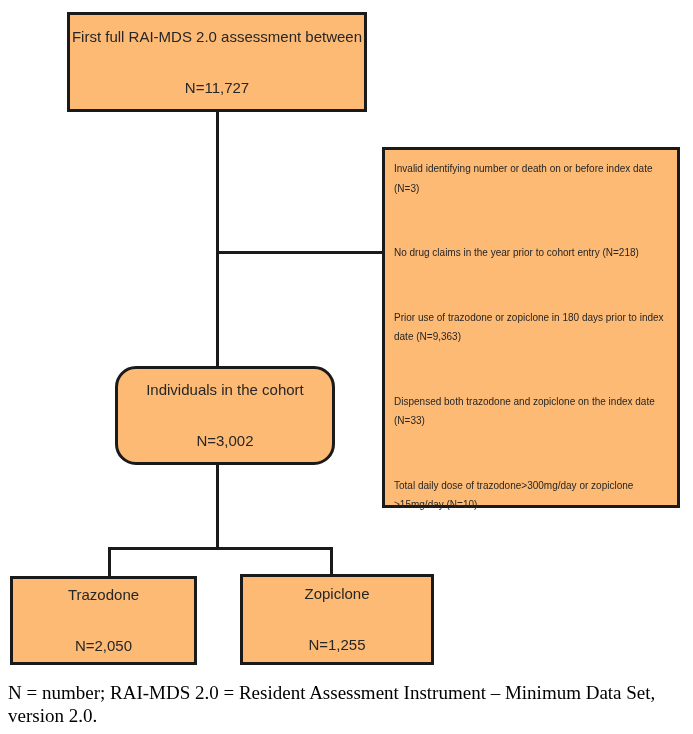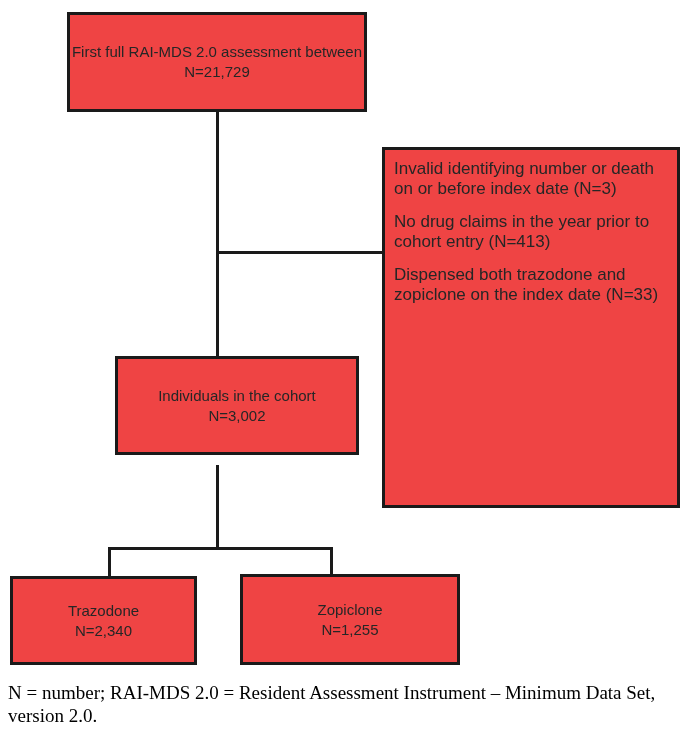--- a/index.html
+++ b/index.html
@@ -10,43 +10,44 @@
     position: relative;
     width: 693px;
     height: 734px;
     background: #ffffff;
     overflow: hidden;
   }
 
   .box {
     position: absolute;
     border: 3px solid #1a1a1a;
-    background: #ef4444;
+    background: #fdba74;
     color: #262626;
     display: flex;
     flex-direction: column;
     align-items: center;
     justify-content: center;
     text-align: center;
     font-size: 15px;
     line-height: 20px;
+    gap: 31px;
   }
 
   .box-top      { left: 67px;  top: 12px;  width: 300px; height: 100px; }
-  .box-cohort   { left: 115px; top: 356px; width: 244px; height: 99px;  }
+  .box-cohort   { left: 115px; top: 366px; width: 220px; height: 99px; border-radius: 21px;  }
   .box-traz     { left: 10px;  top: 576px; width: 187px; height: 89px; justify-content: center;  }
-  .box-zop      { left: 240px; top: 574px; width: 220px; height: 91px;  }
+  .box-zop      { left: 240px; top: 574px; width: 194px; height: 91px;  }
 
   .box-exclusion {
     left: 382px; top: 147px; width: 298px; height: 361px;
     align-items: stretch;
     justify-content: flex-start;
     text-align: left;
     padding: 9px 8px 6px 9px;
-    font-size: 17px;
+    font-size: 10px;
     line-height: 19.5px;
   }
   .box-exclusion p { margin-bottom: 14px; }
   .box-exclusion p:last-child { margin-bottom: 0; }
 
   .line {
     position: absolute;
     background: #1a1a1a;
   }
   .vline { width: 3px; }
@@ -77,37 +78,39 @@
 
   <div class="line vline line-top-to-cohort"></div>
   <div class="line hline line-to-exclusion"></div>
   <div class="line vline line-cohort-down"></div>
   <div class="line hline line-branch"></div>
   <div class="line vline line-drop-left"></div>
   <div class="line vline line-drop-right"></div>
 
   <div class="box box-top">
     <div>First full RAI-MDS 2.0 assessment between</div>
-    <div>N=21,729</div>
+    <div>N=11,727</div>
   </div>
 
   <div class="box box-exclusion">
     <p>Invalid identifying number or death on or before index date (N=3)</p>
-    <p>No drug claims in the year prior to cohort entry (N=413)</p>
+    <p>No drug claims in the year prior to cohort entry (N=218)</p>
+    <p>Prior use of trazodone or zopiclone in 180 days prior to index date (N=9,363)</p>
     <p>Dispensed both trazodone and zopiclone on the index date (N=33)</p>
+    <p>Total daily dose of trazodone&gt;300mg/day or zopiclone &gt;15mg/day (N=10)</p>
   </div>
 
   <div class="box box-cohort">
     <div>Individuals in the cohort</div>
     <div>N=3,002</div>
   </div>
 
   <div class="box box-traz">
     <div>Trazodone</div>
-    <div>N=2,340</div>
+    <div>N=2,050</div>
   </div>
 
   <div class="box box-zop">
     <div>Zopiclone</div>
     <div>N=1,255</div>
   </div>
 
   <div class="footnote">N = number; RAI-MDS 2.0 = Resident Assessment Instrument – Minimum Data Set, version 2.0.</div>
 
 </div>

